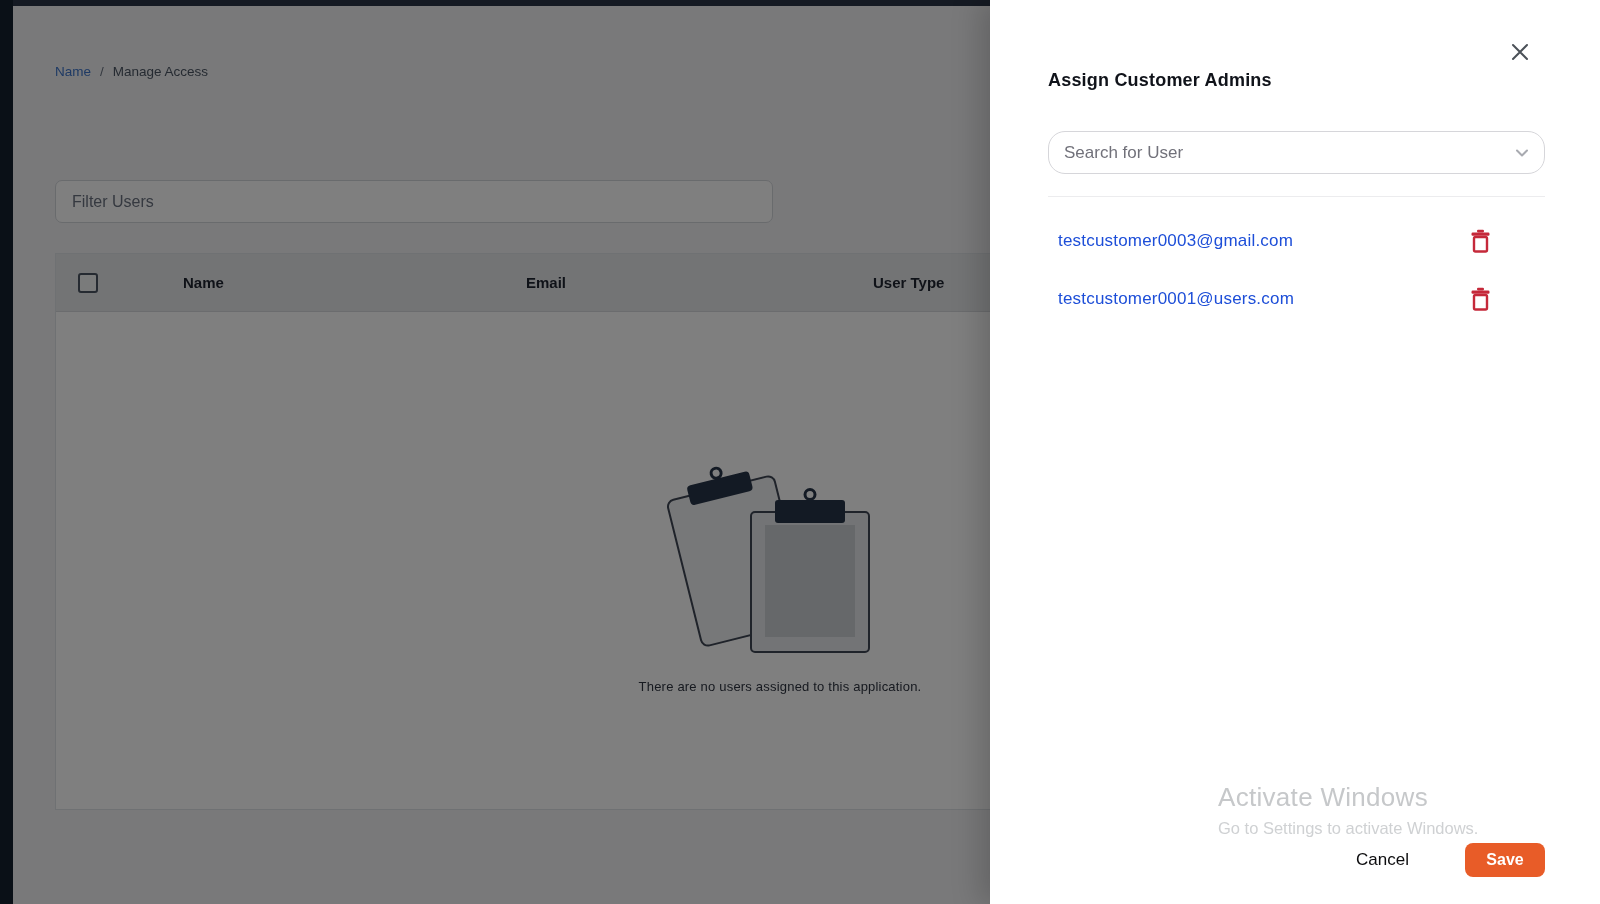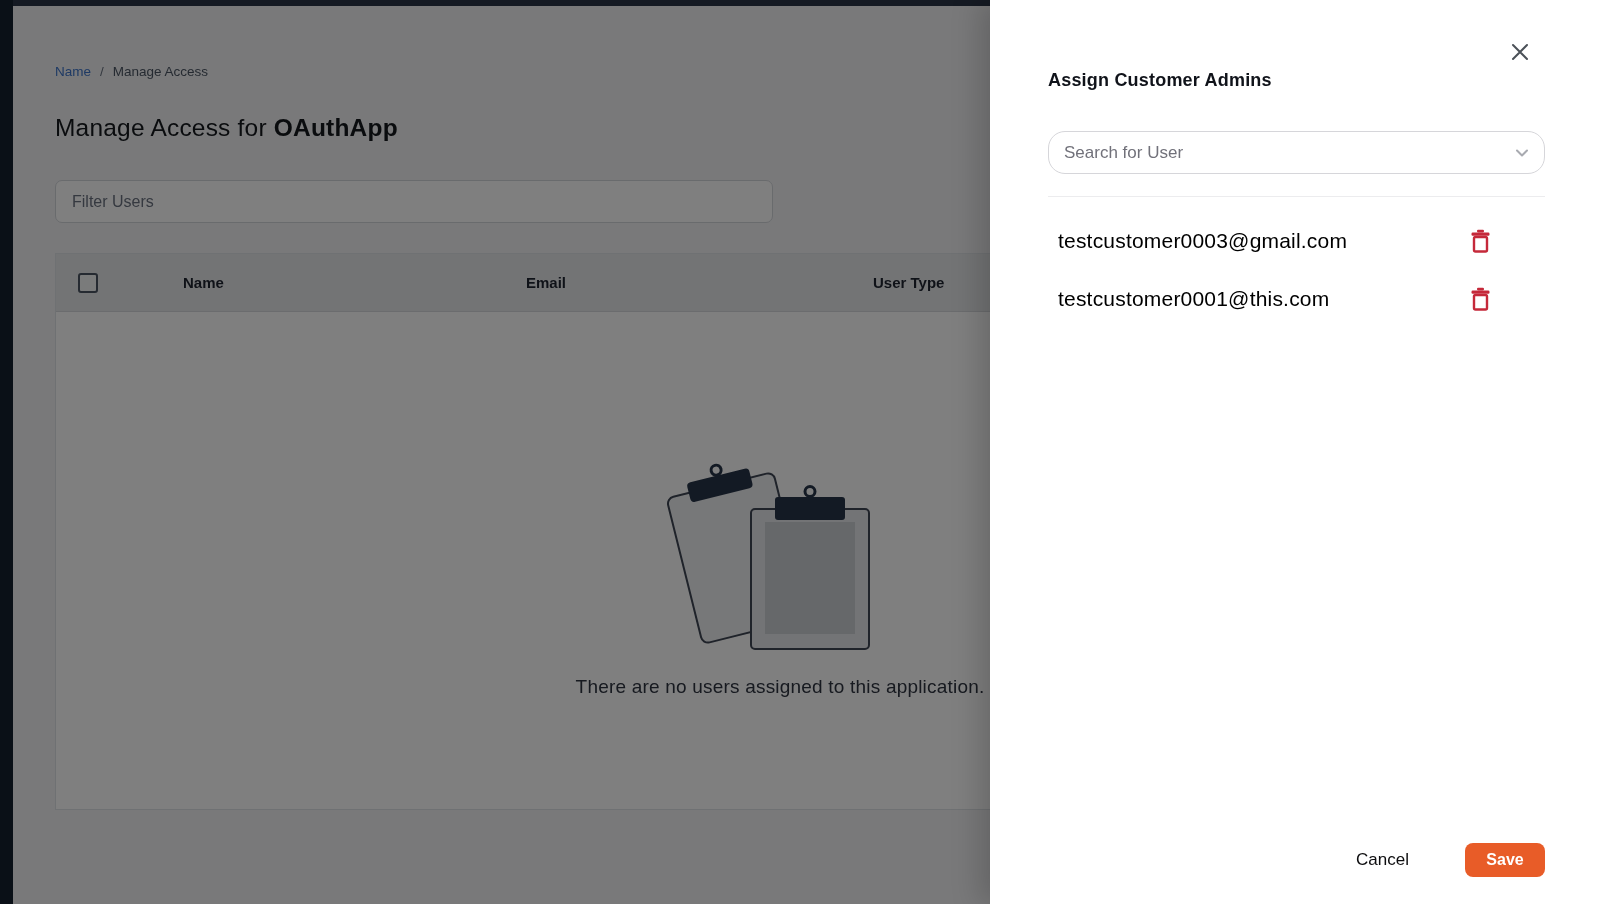--- a/index.html
+++ b/index.html
@@ -86,21 +86,21 @@
     background: #ccd0d5;
   }
   .clipboard-front .clip {
     position: absolute; left: 50%; top: -13px; transform: translateX(-50%);
     width: 70px; height: 23px; background: #273448; border-radius: 3px;
   }
   .clipboard-front .ring {
     position: absolute; left: 50%; top: -25px; transform: translateX(-50%);
     width: 13px; height: 13px; border: 3.5px solid #273448; border-radius: 50%;
   }
-  .empty-message { font-size: 19px; color: #2e3440; letter-spacing: .2px; }
+  .empty-message { font-size: 13px; color: #2e3440; letter-spacing: .2px; }
 
   
   .overlay {
     position: absolute; inset: 0; width: 990px; height: 904px;
     background: rgba(0,0,0,0.5); z-index: 10;
   }
 
   
   .modal-panel {
     position: absolute; left: 990px; top: 0; width: 610px; height: 904px;
@@ -131,21 +131,21 @@
     pointer-events: none; display: flex;
   }
   .modal-divider {
     position: absolute; left: 58px; top: 196px; width: 497px; height: 1px;
     background: #ececee; border: none;
   }
   .assigned-list { position: absolute; left: 58px; top: 212px; width: 497px; }
   .assigned-row {
     height: 58px; display: flex; align-items: center; justify-content: space-between;
   }
-  .assigned-email { font-size: 21px; color: #000000; padding-left: 10px; letter-spacing: .2px; }
+  .assigned-email { font-size: 17px; color: #1d4ed8; padding-left: 10px; letter-spacing: .2px; }
   .delete-button {
     background: none; border: none; cursor: pointer; padding: 2px;
     margin-right: 52px; display: flex; align-items: center;
   }
 
   .watermark { position: absolute; left: 228px; top: 782px; z-index: 1; pointer-events: none; }
   .watermark .wm1 { font-size: 26px; color: #c6c8ca; letter-spacing: .3px; }
   .watermark .wm2 { font-size: 16.5px; color: #cfd1d3; margin-top: 6px; }
 
   .modal-footer {
@@ -169,21 +169,20 @@
 
   <div class="top-bar"></div>
   <div class="side-strip"></div>
 
   <nav class="breadcrumb">
     <span class="crumb-link">Name</span>
     <span class="sep">/</span>
     <span>Manage Access</span>
   </nav>
 
-  <h1 class="page-title"><span>Manage Access for </span><span class="app-name">OAuthApp</span></h1>
 
   <input class="filter-input" type="text" placeholder="Filter Users" style="">
 
   <section class="users-table">
     <div class="table-header">
       <span class="checkbox"></span>
       <span class="th th-name">Name</span>
       <span class="th th-email">Email</span>
       <span class="th th-usertype">User Type</span>
     </div>
@@ -233,32 +232,36 @@
         <button class="delete-button">
           <svg width="21" height="25" viewBox="0 0 21 25">
             <rect x="4" y="8" width="13" height="14.5" rx="1.5" fill="none" stroke="#C5293A" stroke-width="2.4"></rect>
             <rect x="1.5" y="3.6" width="18" height="3.2" rx="1.2" fill="#C5293A"></rect>
             <rect x="7" y="0.8" width="7" height="2.6" rx="1.1" fill="#C5293A"></rect>
           </svg>
         </button>
       </div>
 
       <div class="assigned-row">
-        <span class="assigned-email">testcustomer0001@this.com</span>
+        <span class="assigned-email">testcustomer0001@users.com</span>
         <button class="delete-button">
           <svg width="21" height="25" viewBox="0 0 21 25">
             <rect x="4" y="8" width="13" height="14.5" rx="1.5" fill="none" stroke="#C5293A" stroke-width="2.4"></rect>
             <rect x="1.5" y="3.6" width="18" height="3.2" rx="1.2" fill="#C5293A"></rect>
             <rect x="7" y="0.8" width="7" height="2.6" rx="1.1" fill="#C5293A"></rect>
           </svg>
         </button>
       </div>
 
     </div>
 
+    <div class="watermark">
+      <div class="wm1">Activate Windows</div>
+      <div class="wm2">Go to Settings to activate Windows.</div>
+    </div>
 
     <div class="modal-footer">
       <button class="cancel-button">Cancel</button>
       <button class="save-button">Save</button>
     </div>
 
   </aside>
 </div>
 
 </body></html>

